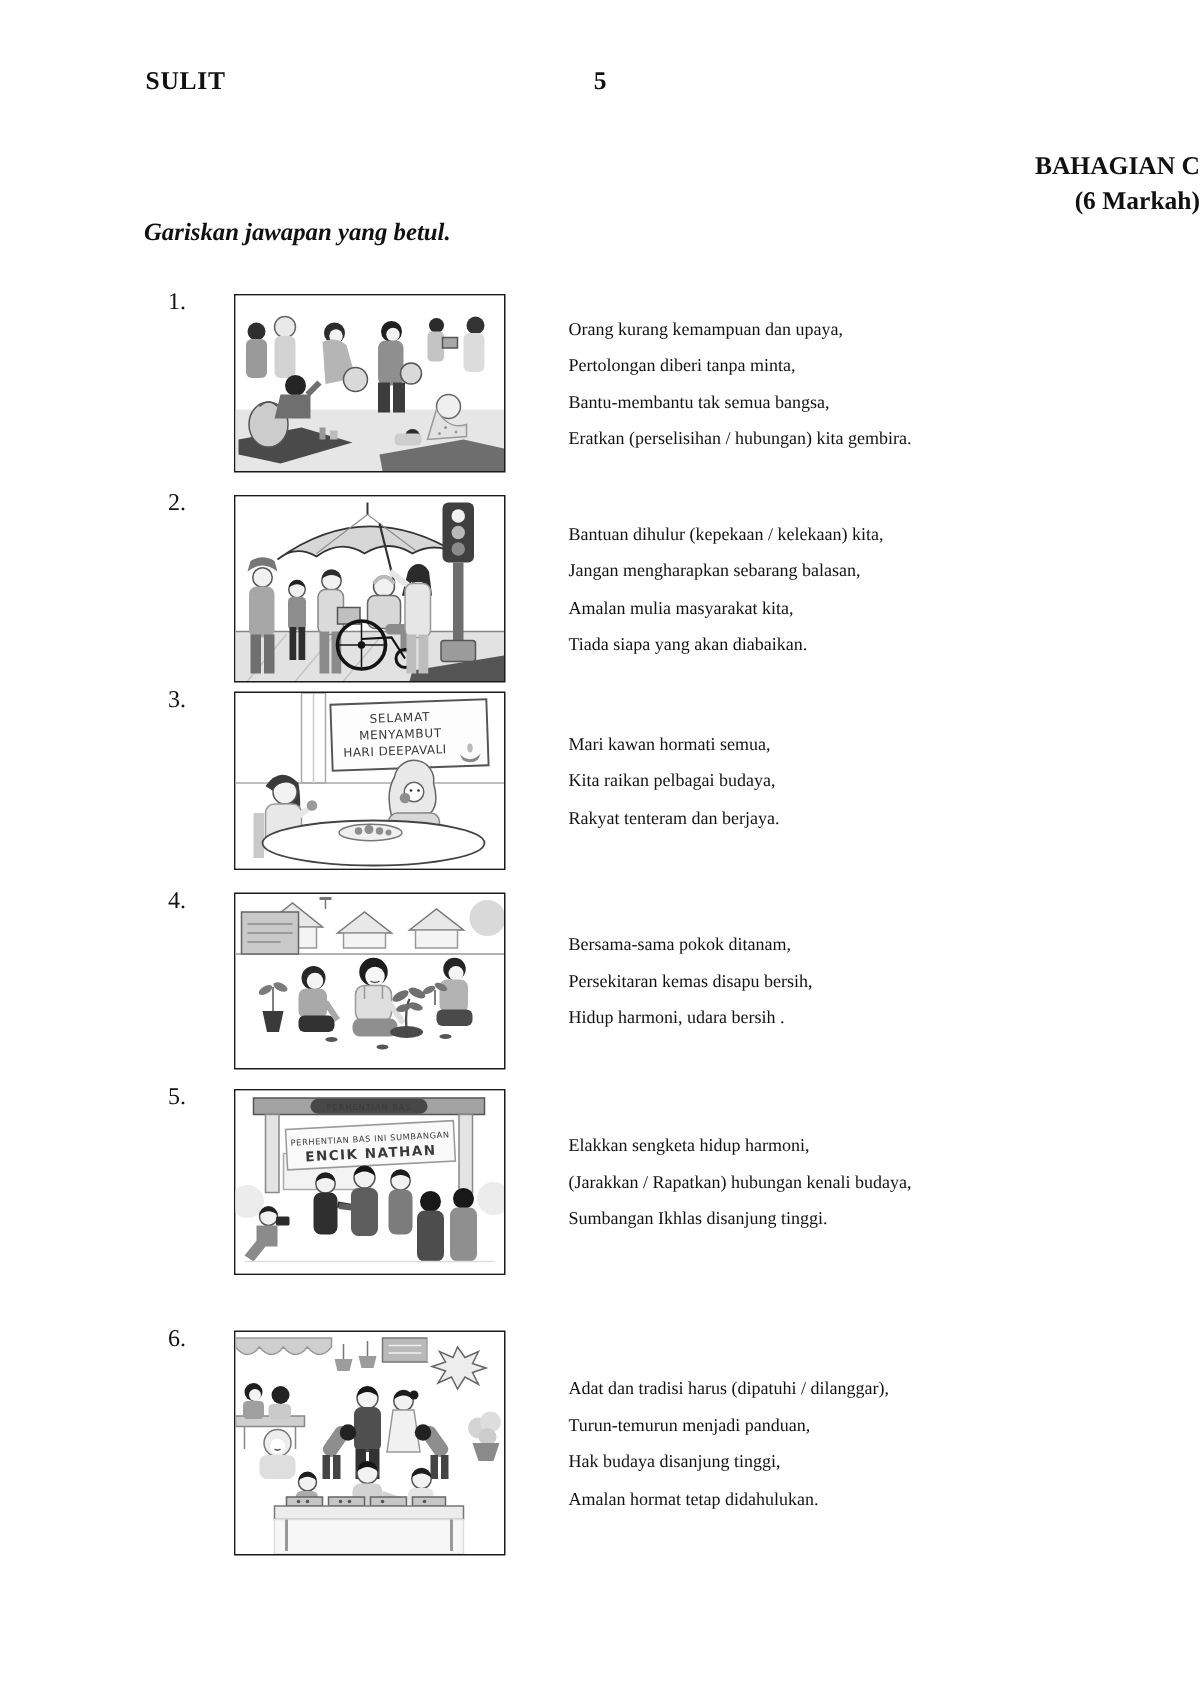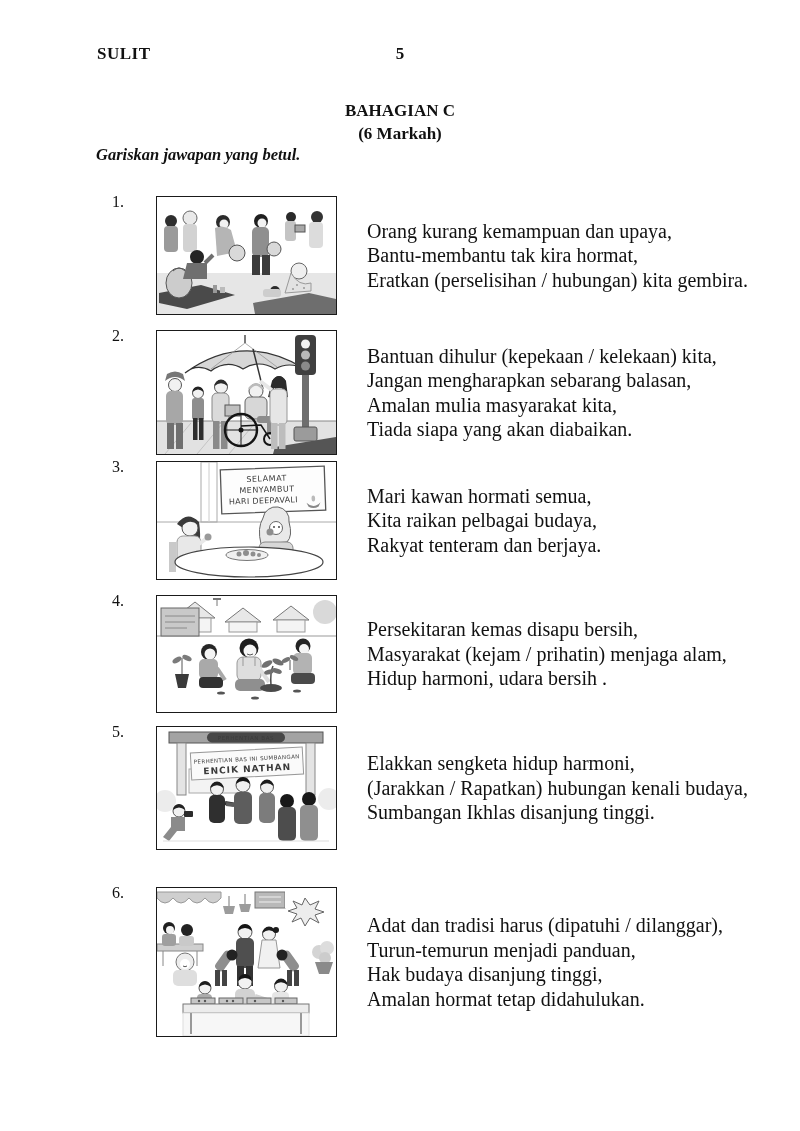--- a/index.html
+++ b/index.html
@@ -1,26 +1,26 @@
 <!DOCTYPE html>
 <html><head>
 <meta charset="utf-8">
 <style>
   html,body{margin:0;padding:0;background:#ffffff;}
   .page{position:relative;width:800px;height:1131px;background:#ffffff;
         font-family:"Liberation Serif", serif;color:#111;overflow:hidden;}
   .hdr-sulit{position:absolute;left:97px;top:44px;font-weight:bold;font-size:17px;letter-spacing:.5px;}
   .hdr-page{position:absolute;left:0;right:0;top:44px;text-align:center;font-weight:bold;font-size:17px;}
-  .title-block{position:absolute;left:0;right:0;top:99px;text-align:center;font-weight:bold;
+  .title-block{position:absolute;left:0;right:0;top:99px;text-align:right;font-weight:bold;
                font-size:17px;line-height:23px;}
   .instruction{position:absolute;left:96px;top:145px;font-style:italic;font-size:16.5px;font-weight:bold;}
   .q{position:absolute;left:0;width:800px;display:flex;align-items:center;}
   .qnum{position:absolute;left:112px;top:-4px;font-size:16px;}
   .qimg{margin-left:156px;flex:0 0 auto;border:1.6px solid #1a1a1a;background:#fff;display:block;}
-  .qtext{margin-left:30px;font-size:20px;line-height:24.5px;white-space:nowrap;}
+  .qtext{margin-left:42px;font-size:12px;line-height:24.5px;white-space:nowrap;}
   .sign-text{font-family:"DejaVu Sans", sans-serif;fill:#3a3a3a;}
 </style>
 </head>
 <body>
 
 <div class="page">
 
   <div class="hdr-sulit">SULIT</div>
   <div class="hdr-page">5</div>
 
@@ -67,21 +67,22 @@
       <circle cx="142" cy="74" r="8" fill="#efefef" stroke="#666"></circle>
       <path d="M134,76 q8,14 20,10 l0,8 -26,2 z" fill="#e2e2e2" stroke="#999"></path>
       <circle cx="140" cy="88" r="1" fill="#999"></circle>
         <circle cx="147" cy="91" r="1" fill="#999"></circle>
         <circle cx="136" cy="92" r="1" fill="#999"></circle>
       <circle cx="118" cy="94" r="5" fill="#2b2b2b"></circle>
         <rect x="106" y="92" width="18" height="8" rx="3" fill="#cdcdcd"></rect>
     </svg>
     <div class="qtext">
       <div>Orang kurang kemampuan dan upaya,</div>
-      <div>Bantu-membantu tak kira hormat,</div>
+      <div>Pertolongan diberi tanpa minta,</div>
+      <div>Bantu-membantu tak semua bangsa,</div>
       <div>Eratkan (perselisihan / hubungan) kita gembira.</div>
     </div>
   </div>
 
   <div class="q" style="top:331px;height:123px;">
     <div class="qnum">2.</div>
     <svg class="qimg" width="179" height="123" viewBox="0 0 179 123">
       <rect width="179" height="123" fill="#ffffff"></rect>
       <rect y="90" width="179" height="33" fill="#e2e2e2"></rect>
       <line x1="0" y1="90" x2="179" y2="90" stroke="#888"></line>
@@ -230,22 +231,22 @@
       <ellipse cx="110" cy="68" rx="6" ry="2.8" fill="#6f6f6f" transform="rotate(-30 110 68)"></ellipse>
       <ellipse cx="121" cy="66" rx="6" ry="2.8" fill="#6f6f6f" transform="rotate(25 121 66)"></ellipse>
       <ellipse cx="112" cy="76" rx="5" ry="2.4" fill="#6f6f6f" transform="rotate(-15 112 76)"></ellipse>
       <ellipse cx="120" cy="75" rx="5" ry="2.4" fill="#6f6f6f" transform="rotate(18 120 75)"></ellipse>
       <ellipse cx="114" cy="92" rx="11" ry="4" fill="#4a4a4a"></ellipse>
       <ellipse cx="64" cy="97" rx="4" ry="1.6" fill="#555555"></ellipse>
       <ellipse cx="98" cy="102" rx="4" ry="1.6" fill="#555555"></ellipse>
       <ellipse cx="140" cy="95" rx="4" ry="1.6" fill="#555555"></ellipse>
     </svg>
     <div class="qtext">
+      <div>Bersama-sama pokok ditanam,</div>
       <div>Persekitaran kemas disapu bersih,</div>
-      <div>Masyarakat (kejam / prihatin) menjaga alam,</div>
       <div>Hidup harmoni, udara bersih .</div>
     </div>
   </div>
 
   <div class="q" style="top:727px;height:122px;">
     <div class="qnum">5.</div>
     <svg class="qimg" width="179" height="122" viewBox="0 0 179 122">
       <rect width="179" height="122" fill="#ffffff"></rect>
       <circle cx="8" cy="74" r="11" fill="#ececec"></circle>
         <circle cx="172" cy="72" r="11" fill="#ececec"></circle>

